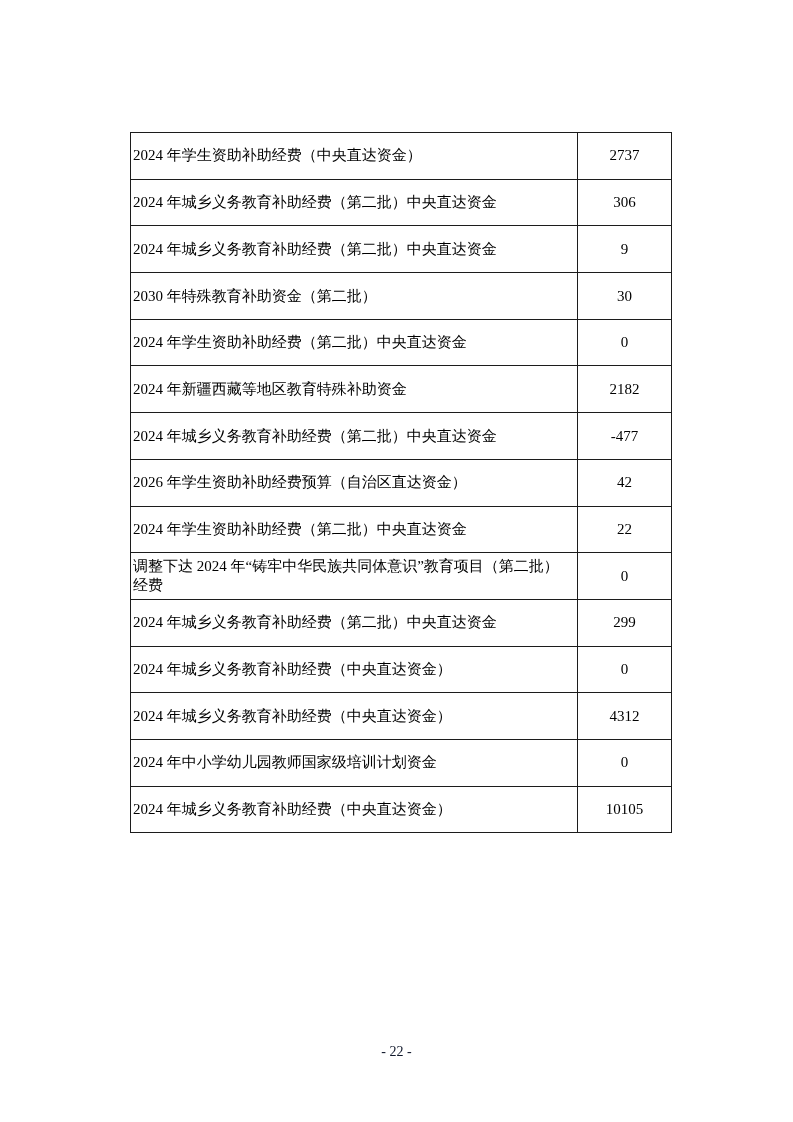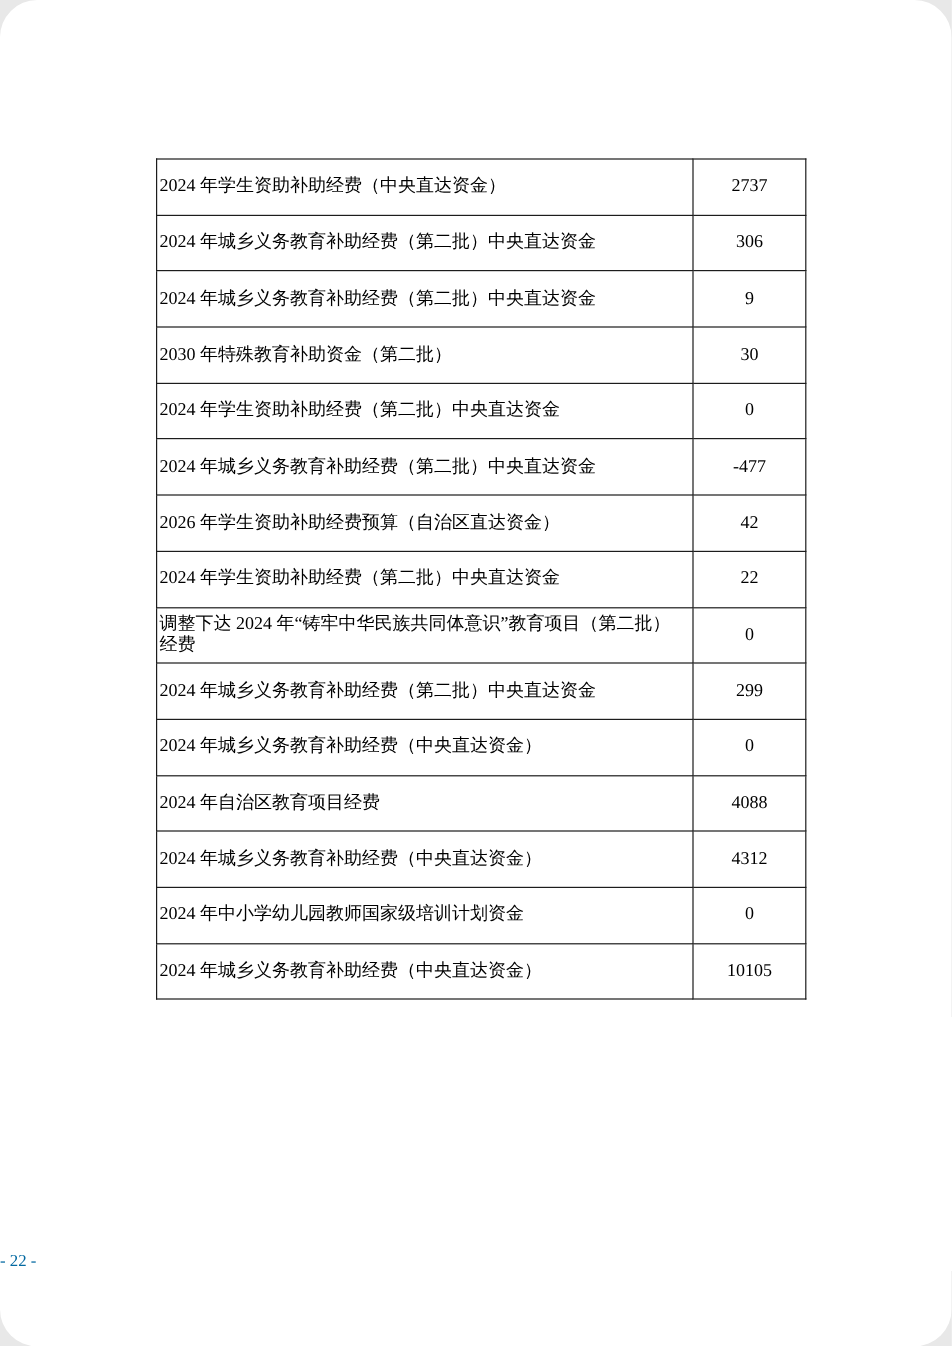--- a/index.html
+++ b/index.html
@@ -6,21 +6,20 @@
   html, body { background: #e8e8e8; }
   .page {
     position: relative;
     width: 793px;
     height: 1122px;
     background: #ffffff;
     font-family: "Liberation Serif", "DejaVu Serif", serif;
     color: #000000;
     margin: 0 auto;
     overflow: hidden;
-    border-radius: 31px;
   }
   .doc-table {
     position: absolute;
     left: 130px;
     top: 132px;
     width: 541px;
     border-collapse: collapse;
     table-layout: fixed;
   }
   .doc-table td {
@@ -38,23 +37,23 @@
   .value-cell {
     width: 94px;
     text-align: center;
     padding: 2px;
   }
   .footer {
     position: absolute;
     top: 1044px;
     left: 0;
     width: 100%;
-    text-align: left;
+    text-align: center;
     font-size: 14px;
-    color: #0369a1;
+    color: #0f172a;
   }
 </style>
 </head>
 <body>
 
 <div class="page">
   <table class="doc-table">
     <tbody>
   <tr>
     <td class="label-cell">2024 年学生资助补助经费（中央直达资金）</td>
@@ -76,20 +75,24 @@
     <td class="label-cell">2030 年特殊教育补助资金（第二批）</td>
     <td class="value-cell">30</td>
   </tr>
 
   <tr>
     <td class="label-cell">2024 年学生资助补助经费（第二批）中央直达资金</td>
     <td class="value-cell">0</td>
   </tr>
 
 
+  <tr>
+    <td class="label-cell">2024 年新疆西藏等地区教育特殊补助资金</td>
+    <td class="value-cell">2182</td>
+  </tr>
 
   <tr>
     <td class="label-cell">2024 年城乡义务教育补助经费（第二批）中央直达资金</td>
     <td class="value-cell">-477</td>
   </tr>
 
   <tr>
     <td class="label-cell">2026 年学生资助补助经费预算（自治区直达资金）</td>
     <td class="value-cell">42</td>
   </tr>
@@ -107,24 +110,20 @@
   <tr>
     <td class="label-cell">2024 年城乡义务教育补助经费（第二批）中央直达资金</td>
     <td class="value-cell">299</td>
   </tr>
 
   <tr>
     <td class="label-cell">2024 年城乡义务教育补助经费（中央直达资金）</td>
     <td class="value-cell">0</td>
   </tr>
 
-  <tr>
-    <td class="label-cell">2024 年自治区教育项目经费</td>
-    <td class="value-cell">4088</td>
-  </tr>
 
   <tr>
     <td class="label-cell">2024 年城乡义务教育补助经费（中央直达资金）</td>
     <td class="value-cell">4312</td>
   </tr>
 
   <tr>
     <td class="label-cell">2024 年中小学幼儿园教师国家级培训计划资金</td>
     <td class="value-cell">0</td>
   </tr>

